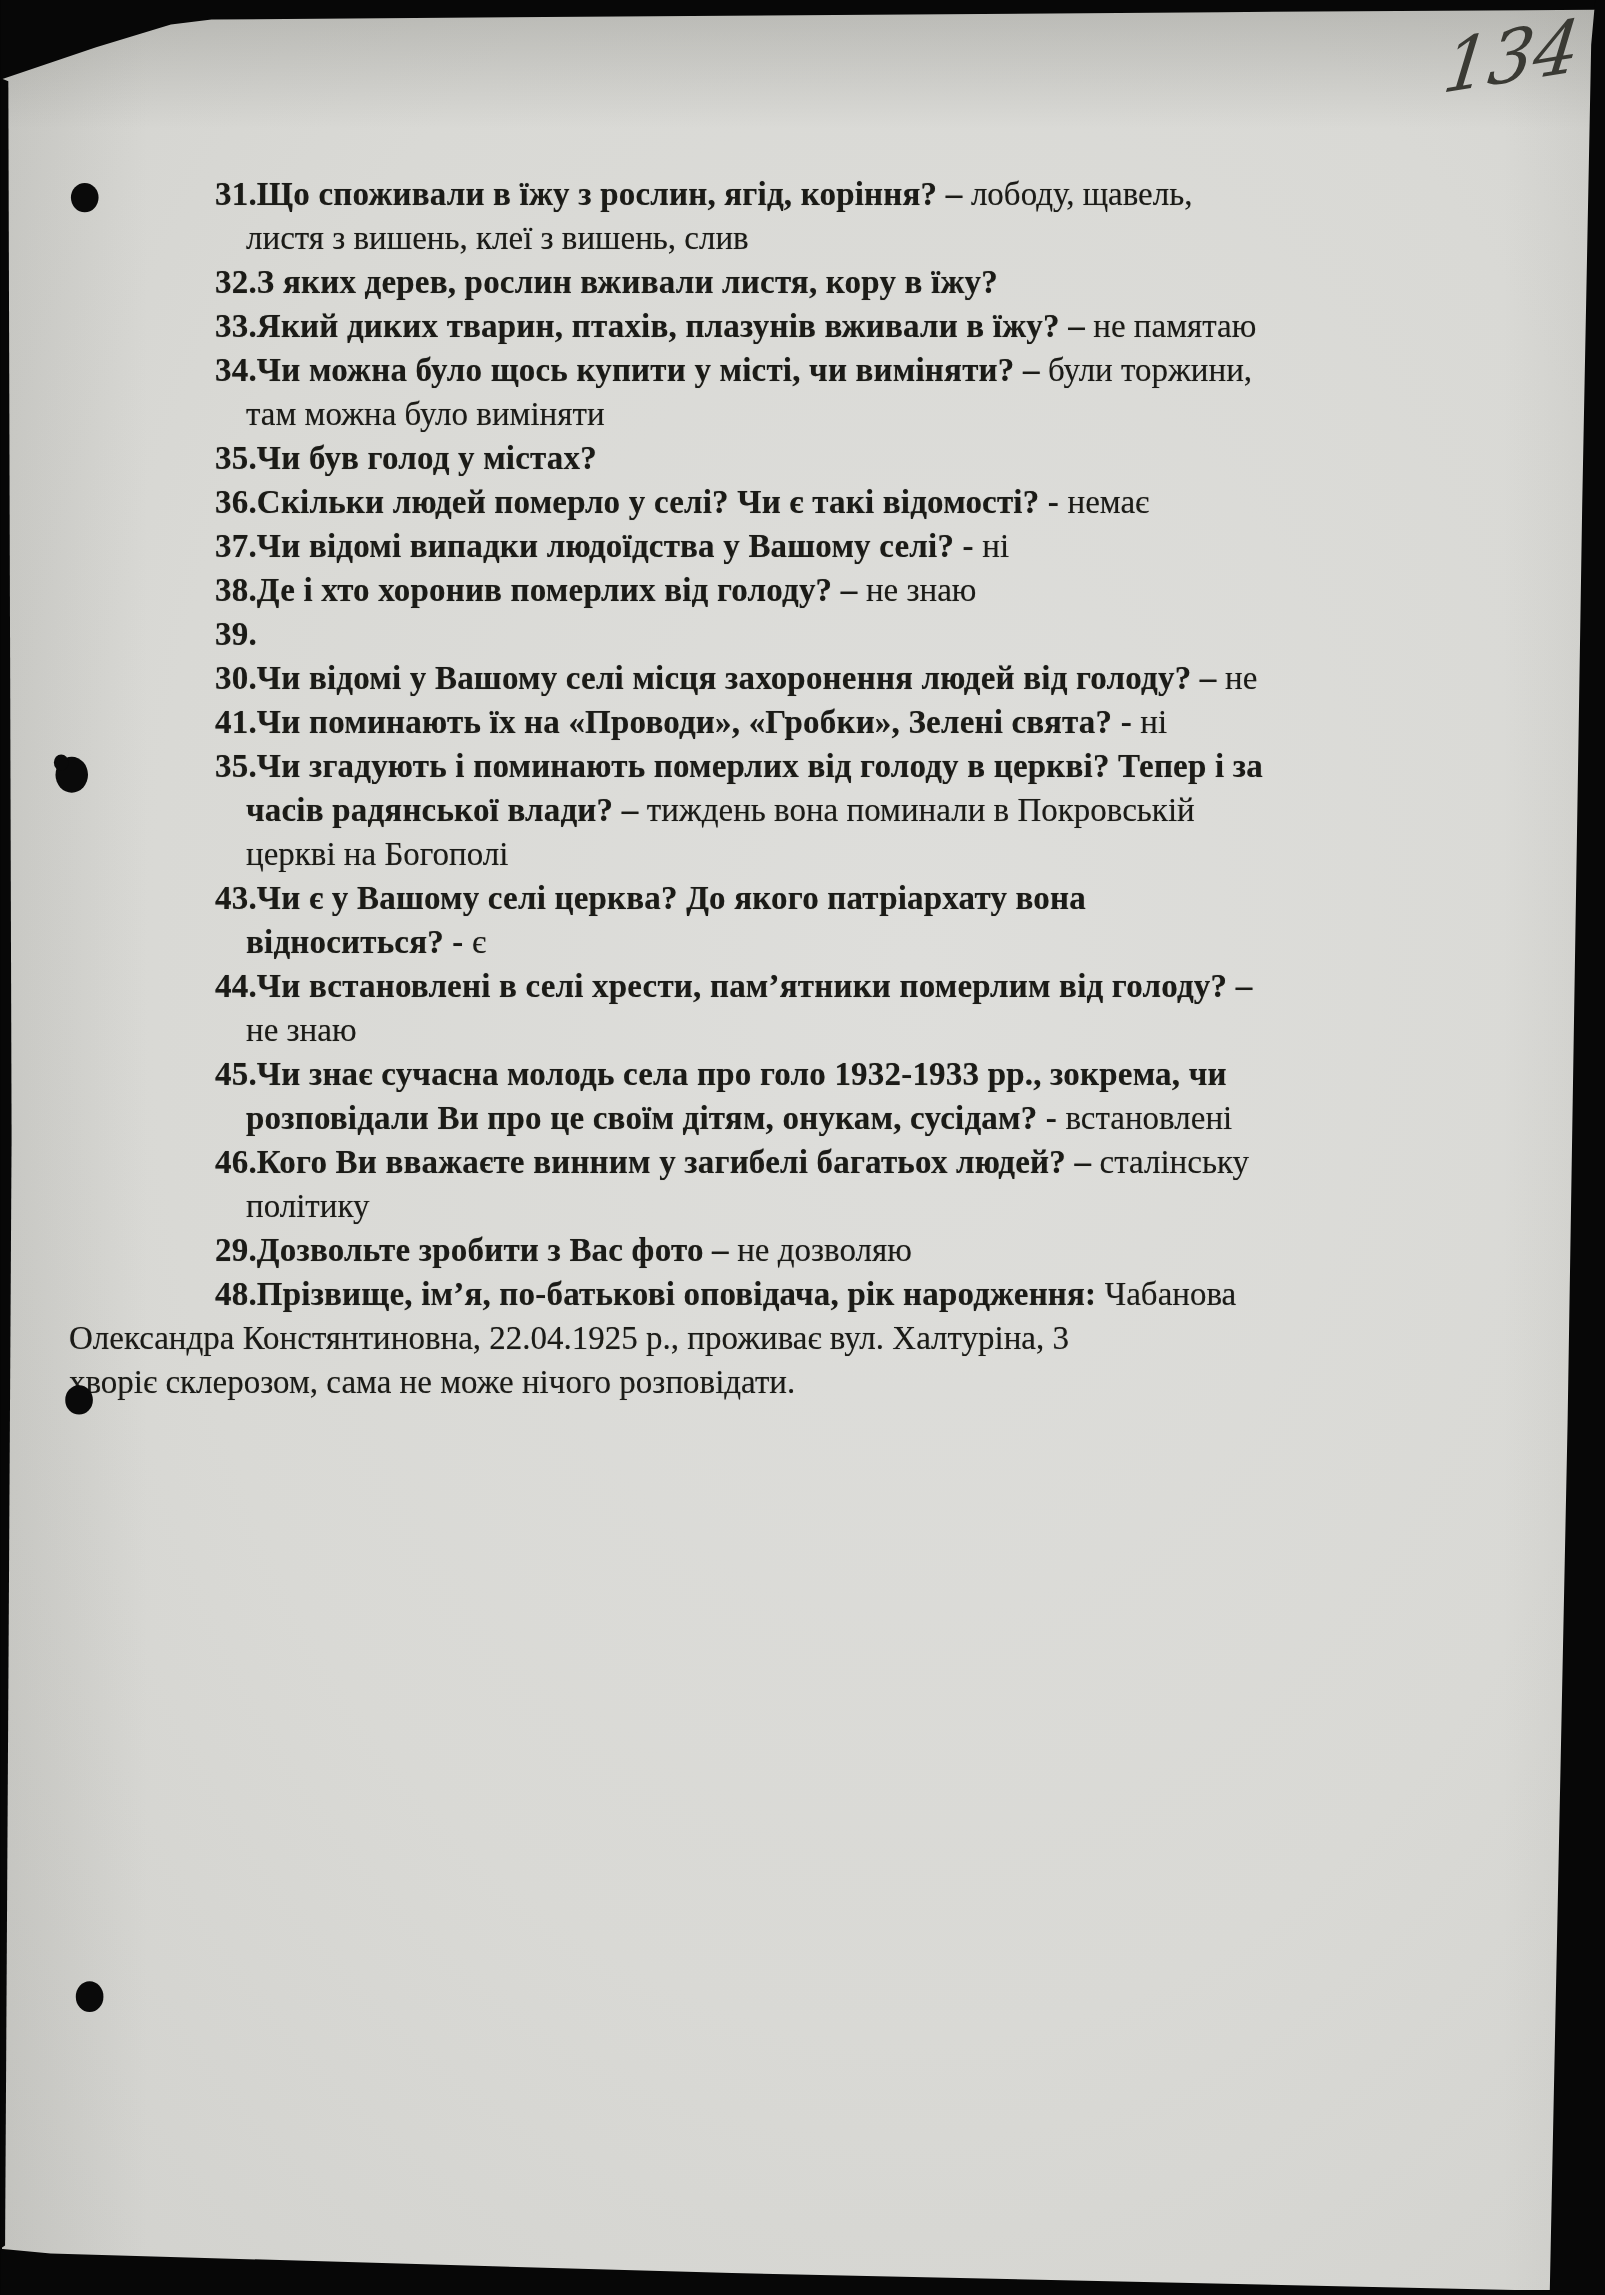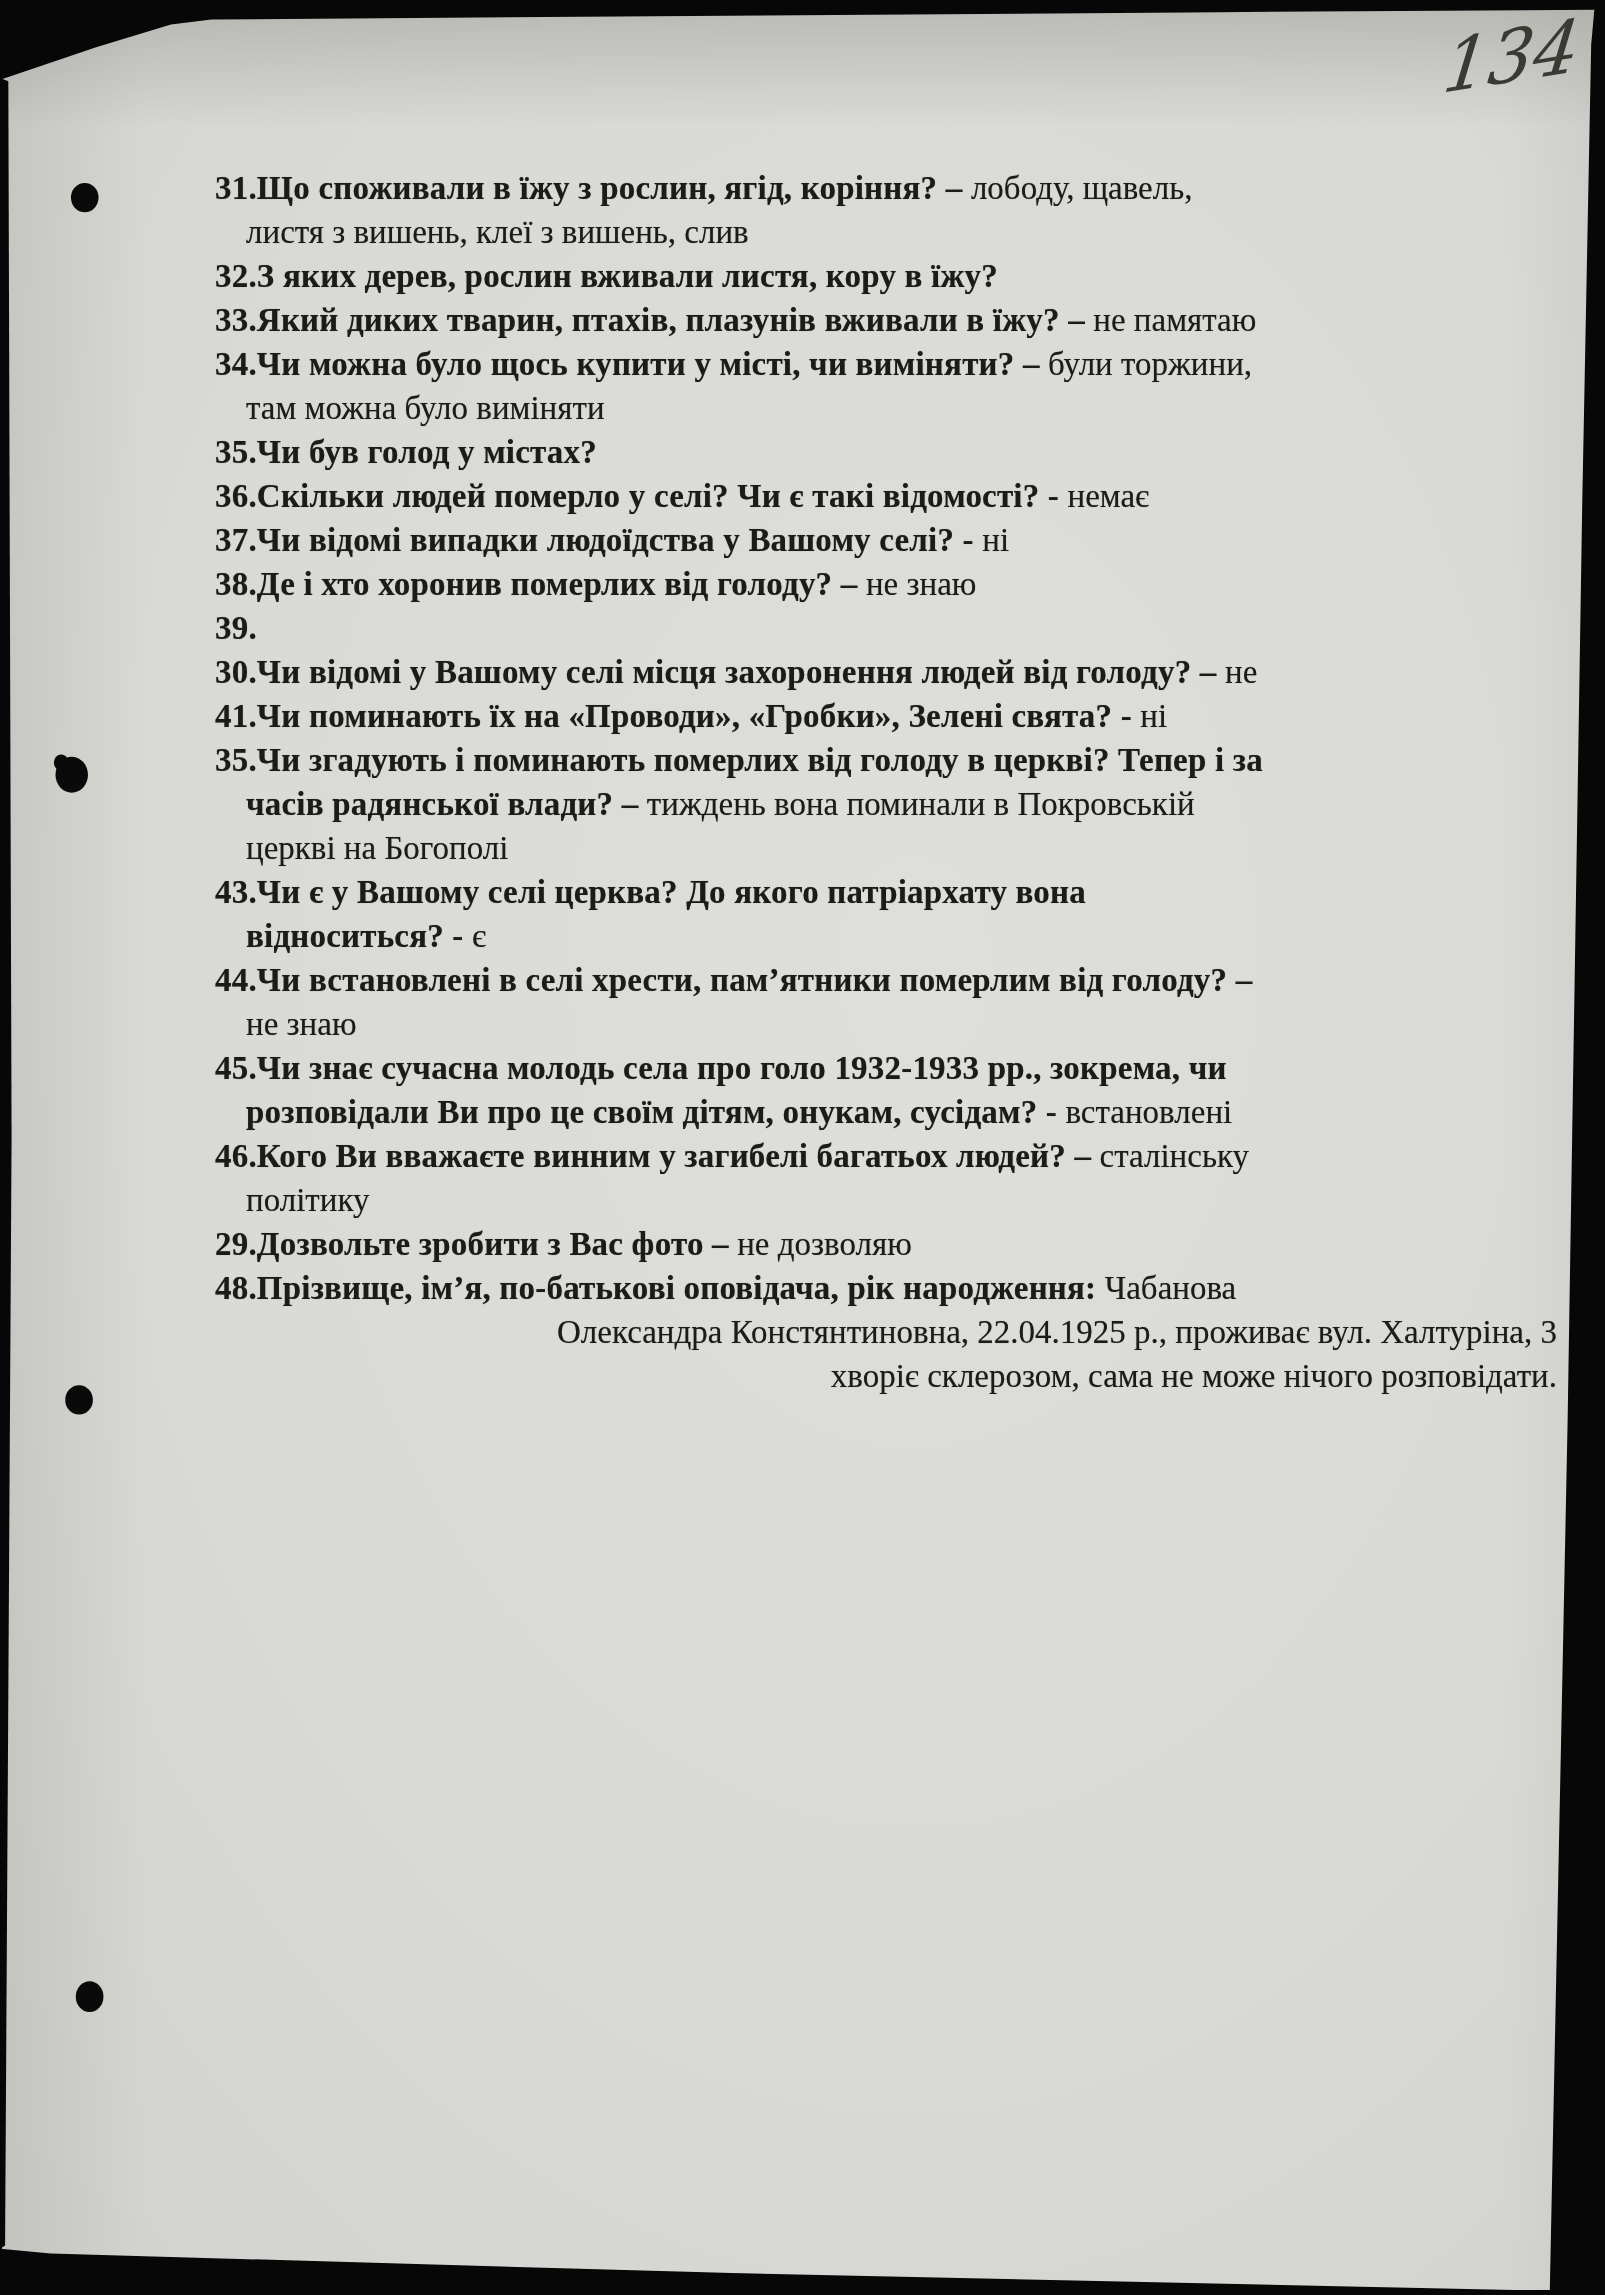--- a/index.html
+++ b/index.html
@@ -16,30 +16,30 @@
     width:1599px;height:2283px;
     background:
       linear-gradient(180deg, rgba(118,118,112,0.32) 0px, rgba(118,118,112,0) 122px),
       linear-gradient(90deg, rgba(118,118,112,0.16) 0px, rgba(118,118,112,0) 146px),
       linear-gradient(270deg, rgba(118,118,112,0.10) 0px, rgba(118,118,112,0) 98px),
       radial-gradient(1382px 1952px at 57% 42%, #dededb 0%, #d9d9d5 55%, #d0d0cc 100%);
   }
   
   #textblock{
     position:absolute;
-    top:166px;left:0;right:49px;
+    top:172px;left:0;right:49px;
     color:#1b1b17;
     font-size:33px;
     line-height:44px;
     text-shadow:0 0 0.8px rgba(25,25,20,0.45);
   }
   .line{white-space:pre;}
   .line.num{margin-left:215px;}
   .line.cont{margin-left:246px;}
-  .line.flush{margin-left:104px;text-align:right;}
+  .line.flush{margin-left:69px;}
   .line .b{font-weight:bold;letter-spacing:0.2px;}
   
   #folio{
     position:absolute;
     left:1411px;top:8.1px;
     width:179px;height:106px;
   }
   
   #artifacts{
     position:absolute;inset:0;

